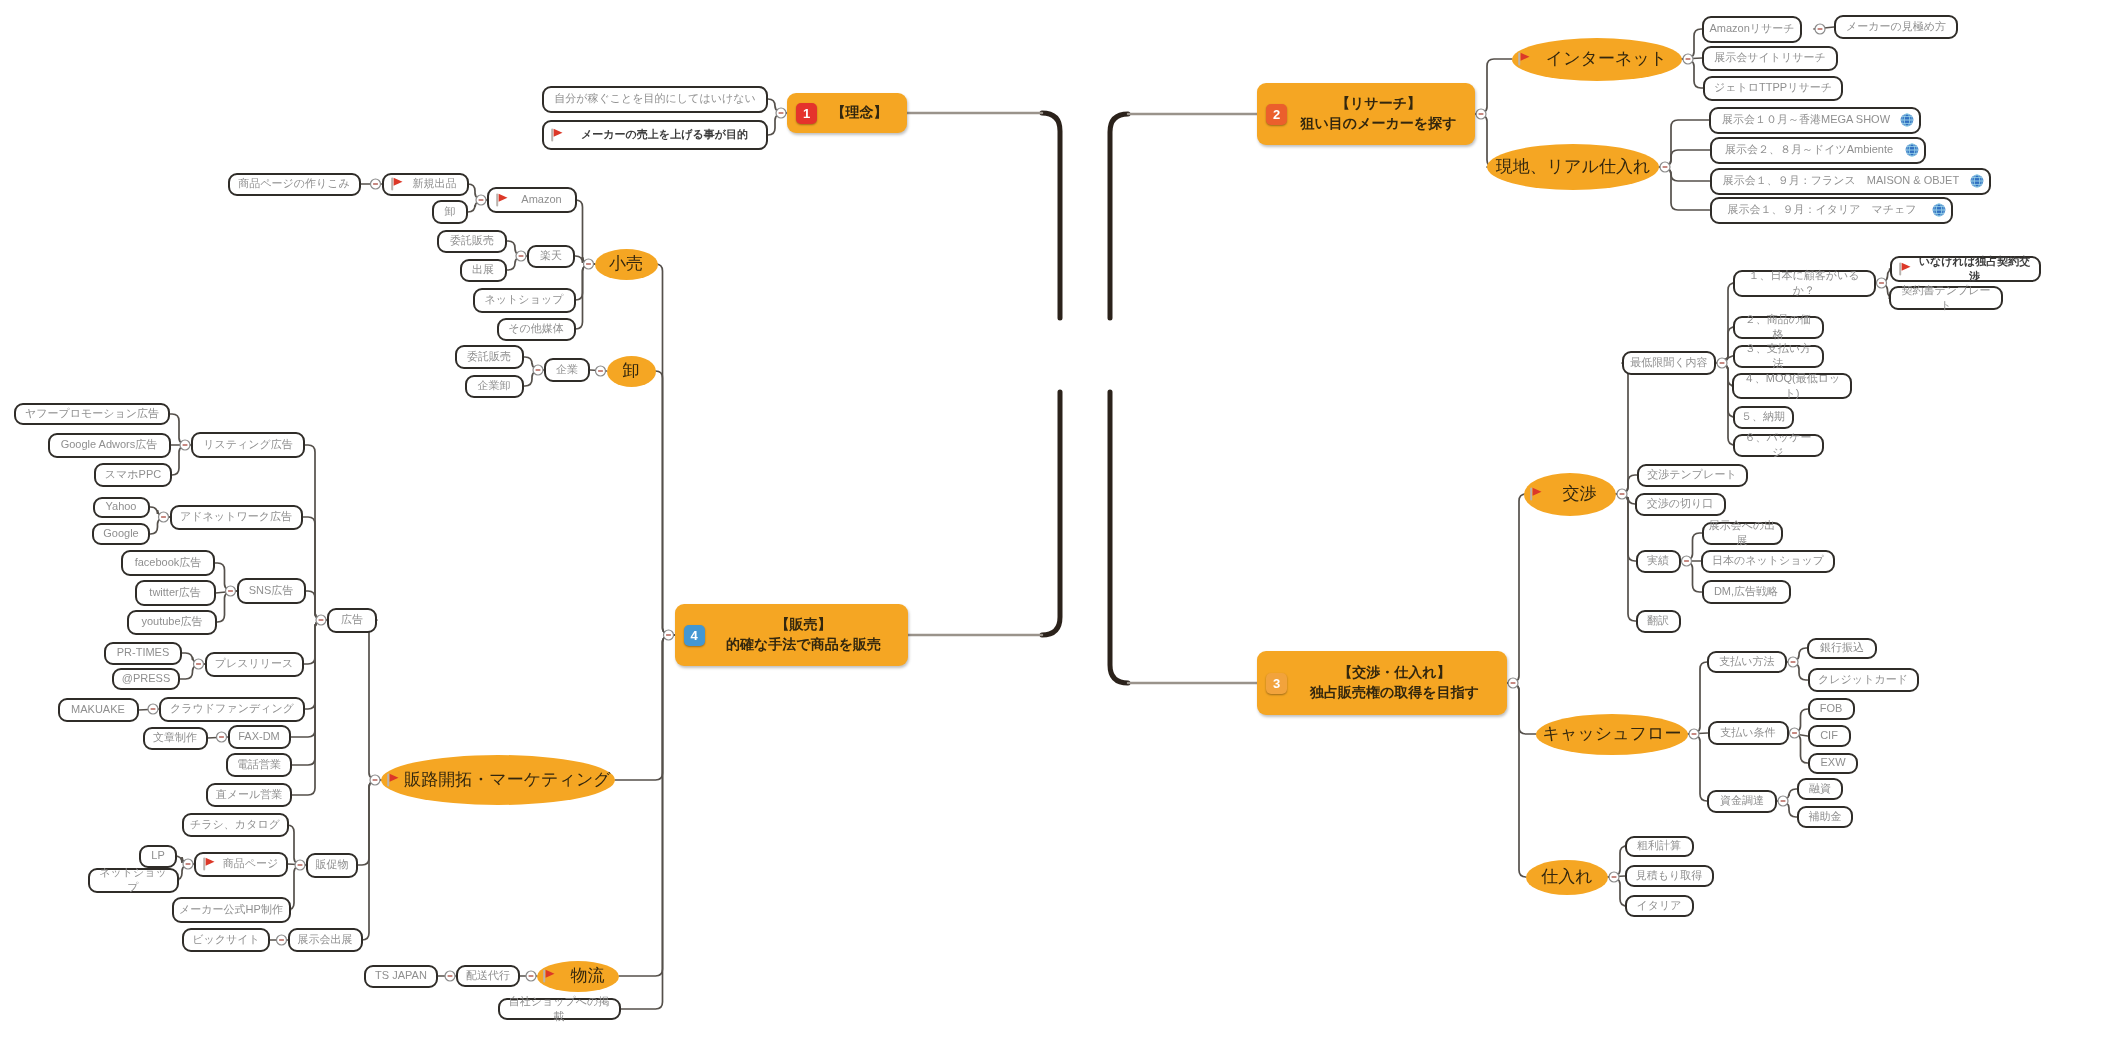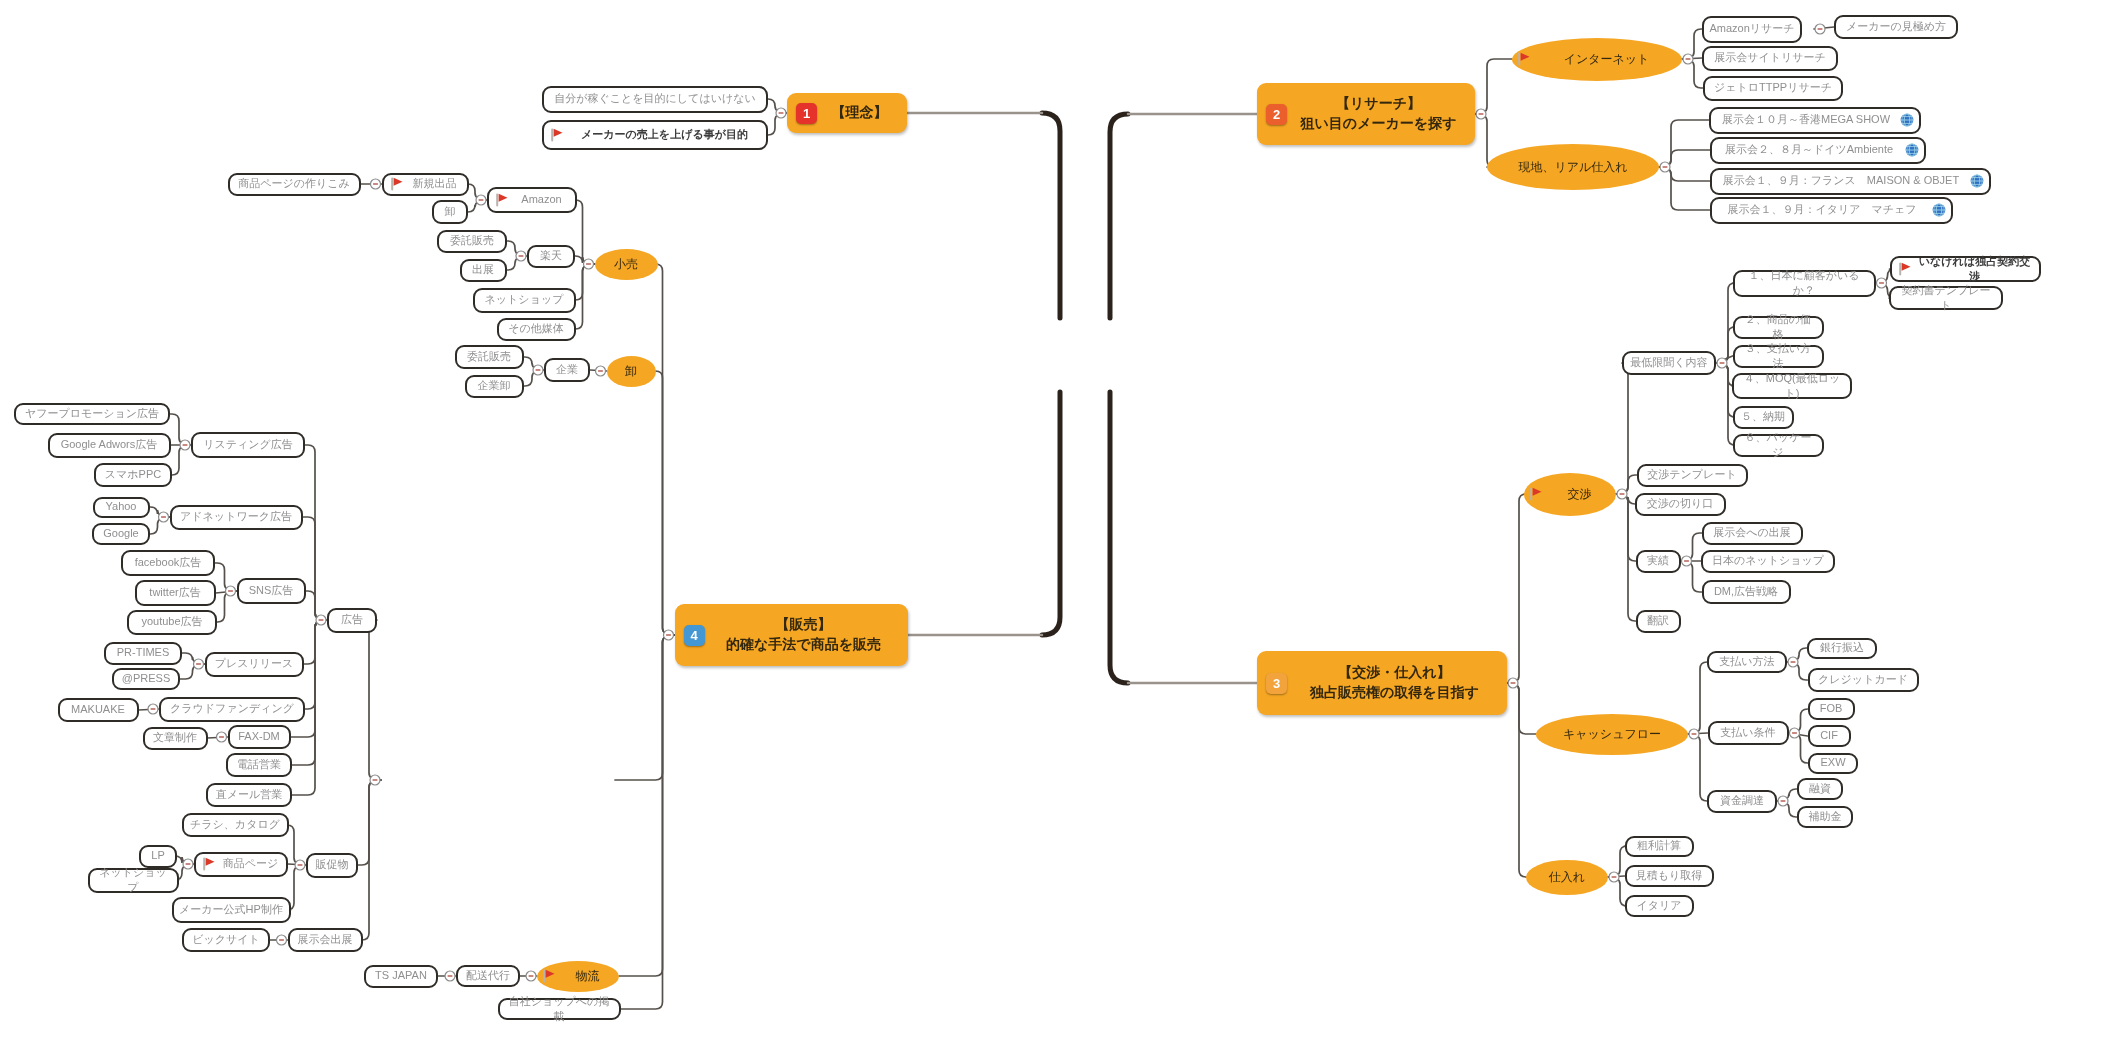--- a/index.html
+++ b/index.html
@@ -5,21 +5,21 @@
   html,body{margin:0;padding:0;background:#ffffff;}
   body{width:2113px;height:1038px;position:relative;overflow:hidden;
        font-family:"Liberation Sans","DejaVu Sans",sans-serif;}
   #mindmap{position:absolute;left:0;top:0;width:2113px;height:1038px;}
   svg.wires{position:absolute;left:0;top:0;z-index:1;}
   .node{position:absolute;display:flex;align-items:center;justify-content:center;
         box-sizing:border-box;gap:4px;z-index:2;}
   .box{background:#fff;border:2px solid var(--box-border);border-radius:9px;
        color:var(--box-text);font-size:11px;padding:0 5px;}
   .box.bold{color:#3c3c3c;font-weight:bold;}
-  .ellipse{background:var(--orange);border-radius:50%;color:#33270e;font-size:12px;padding:0 4px;}
+  .ellipse{background:var(--orange);border-radius:50%;color:#33270e;font-size:17px;padding:0 4px;}
   .main{background:var(--orange);border-radius:9px;color:#33270e;font-size:14px;font-weight:bold;
         box-shadow:1px 2px 3px rgba(0,0,0,.25);padding:0 9px;}
   .title{background:#fff;border:4px solid var(--orange);border-radius:10px;color:#3d4454;
          font-size:21px;font-weight:bold;box-shadow:1px 2px 4px rgba(0,0,0,.15);}
   .label{white-space:pre-line;text-align:center;line-height:1.4;flex:1;}
   .badge{width:21px;height:21px;border-radius:5px;color:#fff;font-size:13px;font-weight:bold;
          display:flex;align-items:center;justify-content:center;flex:none;
          box-shadow:0 1px 2px rgba(0,0,0,.35);}
   .icon{flex:none;display:block;}
 </style>
@@ -399,21 +399,21 @@
     </div>
     <div class="node box" style="left: 1636.5px; top: 463.5px; width: 111px; height: 23px;">
       <span class="label">交渉テンプレート</span>
     </div>
     <div class="node box" style="left: 1634.5px; top: 492.5px; width: 91px; height: 23px;">
       <span class="label">交渉の切り口</span>
     </div>
     <div class="node box" style="left: 1635.5px; top: 549.5px; width: 45px; height: 23px;">
       <span class="label">実績</span>
     </div>
-    <div class="node box" style="left: 1701.5px; top: 521.5px; width: 101px; height: 23px;">
+    <div class="node box" style="left: 1701.5px; top: 521.5px; width: 81px; height: 23px;">
       <span class="label">展示会への出展</span>
     </div>
     <div class="node box" style="left: 1701px; top: 549.5px; width: 134px; height: 23px;">
       <span class="label">日本のネットショップ</span>
     </div>
     <div class="node box" style="left: 1701.5px; top: 580px; width: 89px; height: 24px;">
       <span class="label">DM,広告戦略</span>
     </div>
     <div class="node box" style="left: 1635.5px; top: 609.5px; width: 45px; height: 23px;">
       <span class="label">翻訳</span>
@@ -511,20 +511,27 @@
     </div>
     <div class="node box" style="left: 544px; top: 358px; width: 46px; height: 24px;">
       <span class="label">企業</span>
     </div>
     <div class="node box" style="left: 454.5px; top: 345px; width: 69px; height: 24px;">
       <span class="label">委託販売</span>
     </div>
     <div class="node box" style="left: 464.5px; top: 374.5px; width: 59px; height: 23px;">
       <span class="label">企業卸</span>
     </div>
+    <div class="node ellipse" style="left: 381px; top: 755px; width: 234px; height: 50px;">
+      <svg class="icon" width="15" height="14" viewBox="0 0 15 14">
+        <rect x="2.2" y="0.5" width="2" height="13" rx="1" fill="#b9b3ae"></rect>
+        <path d="M4.6,0.8 L13.5,4.8 L4.6,8.8 Z" fill="#DC3828"></path>
+      </svg>
+      <span class="label">販路開拓・マーケティング</span>
+    </div>
     <div class="node box" style="left: 327px; top: 607.5px; width: 50px; height: 25px;">
       <span class="label">広告</span>
     </div>
     <div class="node box" style="left: 191px; top: 432px; width: 114px; height: 26px;">
       <span class="label">リスティング広告</span>
     </div>
     <div class="node box" style="left: 169.5px; top: 504.5px; width: 133px; height: 25px;">
       <span class="label">アドネットワーク広告</span>
     </div>
     <div class="node box" style="left: 236.5px; top: 578px; width: 69px; height: 26px;">

